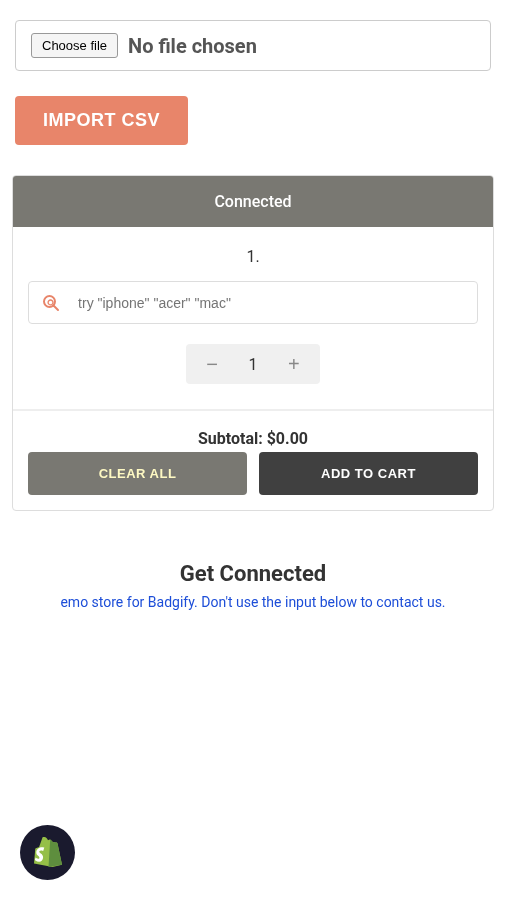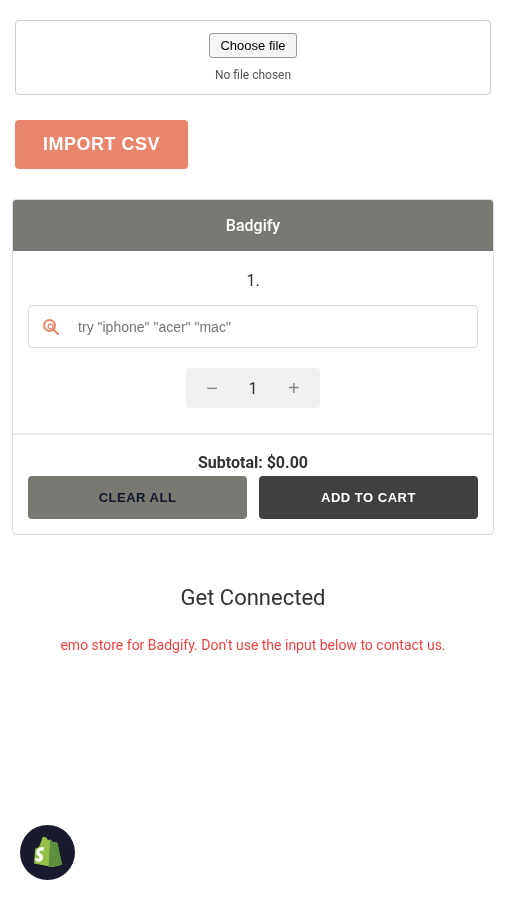--- a/index.html
+++ b/index.html
@@ -16,34 +16,34 @@
       padding: 20px 15px 10px 15px;
     }
     .file-input-wrapper {
       border: 1px solid #ccc;
       border-radius: 4px;
       padding: 12px 15px;
       display: flex;
       align-items: center;
       gap: 10px;
       background: #fff;
-      flex-direction: column;
     }
     .choose-file-btn {
       border: 1px solid #999;
       background: #f5f5f5;
       padding: 4px 10px;
       font-size: 13px;
       cursor: pointer;
       border-radius: 3px;
       white-space: nowrap;
     }
     .no-file-label {
-      font-size: 12px;
+      font-size: 20px;
       color: #555;
+      font-weight: bold;
     }
 
     .import-btn {
       margin: 15px 15px 20px 15px;
       background: #e8856a;
       color: #fff;
       border: none;
       padding: 14px 28px;
       font-size: 18px;
       font-weight: 600;
@@ -144,21 +144,21 @@
     .subtotal-text span {
       font-weight: 700;
     }
     .actions-row {
       display: flex;
       gap: 12px;
       justify-content: center;
     }
     .clear-all-btn {
       background: #797872;
-      color: #0f172a;
+      color: #fef9c3;
       border: none;
       padding: 14px 28px;
       font-size: 13px;
       font-weight: 600;
       letter-spacing: 0.5px;
       border-radius: 4px;
       cursor: pointer;
       flex: 1;
     }
     .add-to-cart-btn {
@@ -175,26 +175,26 @@
     }
 
     
     .get-connected-section {
       padding: 40px 20px 20px;
       text-align: center;
     }
     .get-connected-title {
       font-size: 22px;
       color: #333;
-      margin-bottom: 24px;
-      font-weight: 400;
+      margin-bottom: 5px;
+      font-weight: 700;
     }
     .get-connected-text {
       font-size: 14px;
-      color: #ef4444;
+      color: #1d4ed8;
       line-height: 1.6;
     }
 
     
     .shopify-badge {
       position: fixed;
       bottom: 20px;
       left: 20px;
       width: 55px;
       height: 55px;
@@ -217,21 +217,21 @@
     <button class="choose-file-btn">Choose file</button>
     <span class="no-file-label">No file chosen</span>
   </div>
 </div>
 
 <button class="import-btn">IMPORT CSV</button>
 
 
 <div class="products-section">
   <div class="products-header">
-    <span>Badgify</span>
+    <span>Connected</span>
   </div>
 
   <div class="product-row">
     <div class="product-number">1.</div>
 
     <div class="search-wrapper">
       <span class="search-icon">⚬</span>
       <svg width="18" height="18" viewBox="0 0 18 18" style="flex-shrink:0; margin-left:-26px; margin-right:8px;">
         <circle cx="7.5" cy="7.5" r="5.5" stroke="#e8856a" stroke-width="2" fill="none"></circle>
         <line x1="11.5" y1="11.5" x2="16" y2="16" stroke="#e8856a" stroke-width="2" stroke-linecap="round"></line>

